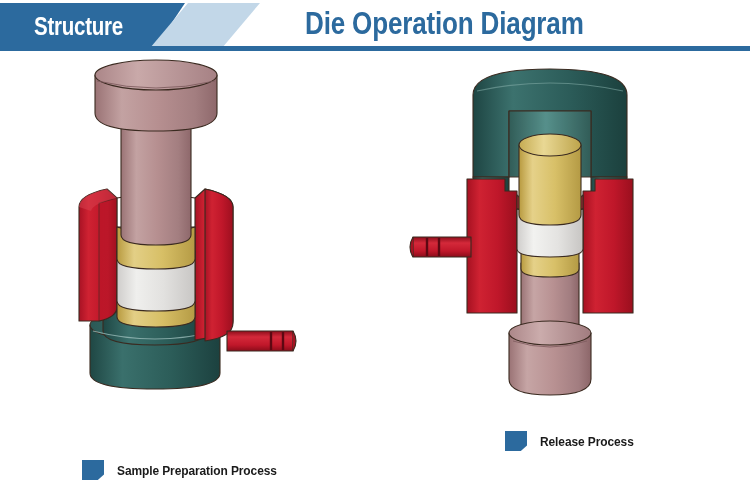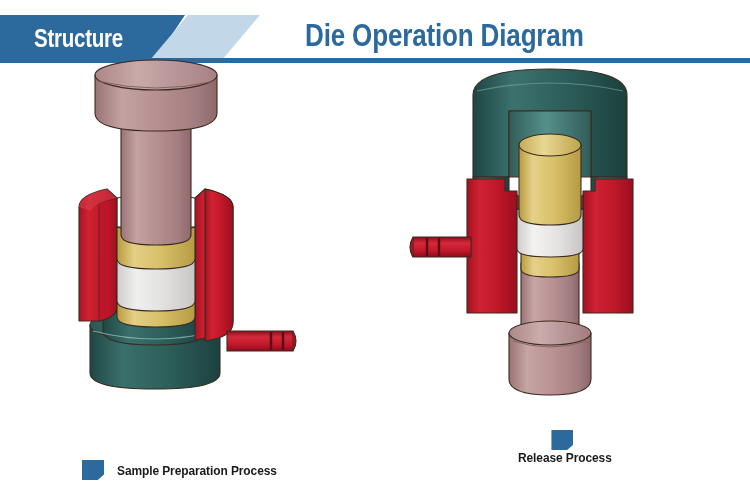--- a/index.html
+++ b/index.html
@@ -12,21 +12,21 @@
     height: 483px;
     font-family: "Liberation Sans", sans-serif;
     position: relative;
     overflow: hidden;
   }
 
   
   #header {
     position: absolute;
     left: 0;
-    top: 12px;
+    top: 0;
     width: 610px;
     height: 52px;
   }
   #header-band-left {
     position: absolute;
     left: 0;
     top: 3px;
     width: 215px;
     height: 45px;
     background: #2c6a9e;
@@ -97,21 +97,21 @@
 
   
   .caption {
     position: absolute;
     top: 430px;
     height: 22px;
     display: flex;
     align-items: center;
   }
   #caption-sample-preparation { left: 82px; margin-top: 29px; }
-  #caption-release            { left: 505px; flex-direction: column; }
+  #caption-release            { left: 505px; }
   .caption-marker {
     width: 22px;
     height: 20px;
     background: #2c6a9e;
     clip-path: polygon(0 0, 100% 0, 100% 72%, 72% 100%, 0 100%);
     flex: 0 0 auto;
   }
   .caption-label {
     margin-left: 13px;
     color: #1a1a1a;

